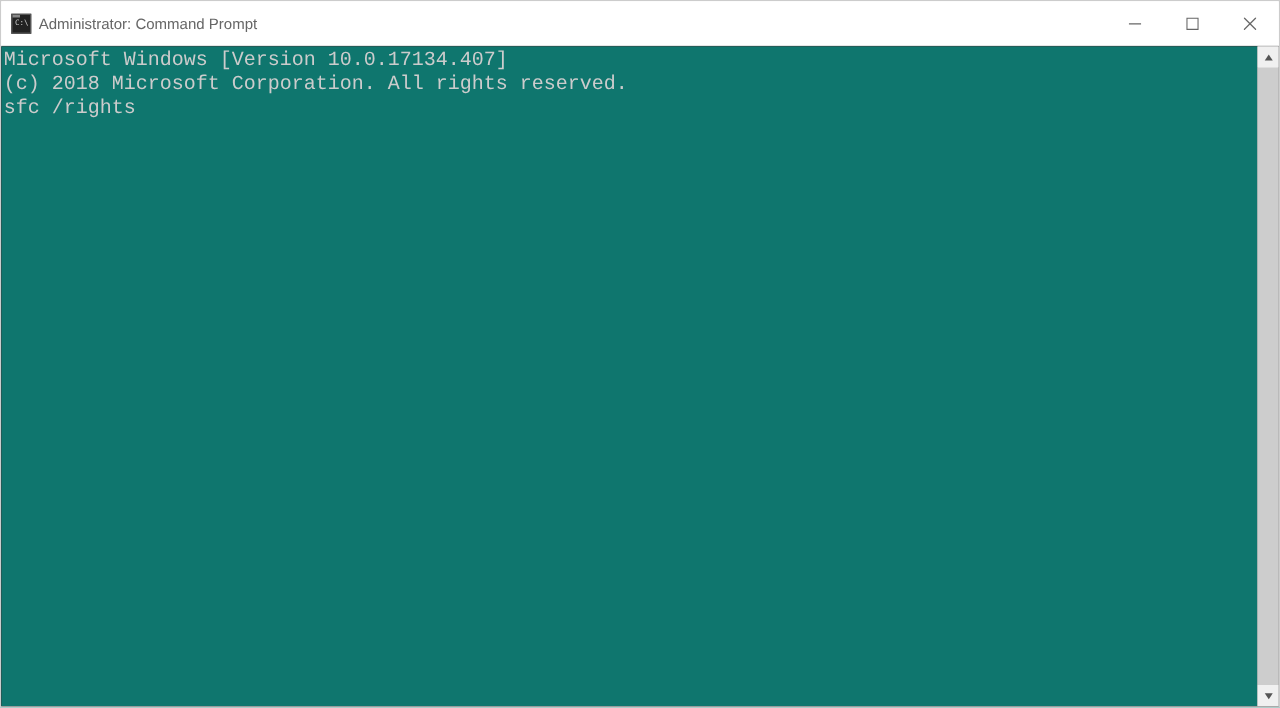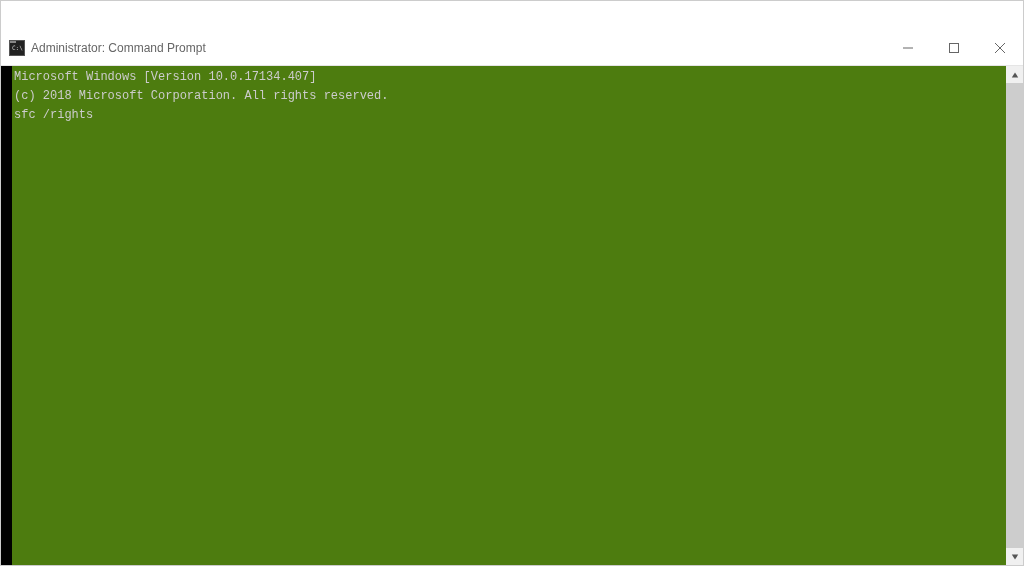--- a/index.html
+++ b/index.html
@@ -22,21 +22,20 @@
       border: 1px solid #ccc;
       background: #fff;
     }
     .titlebar {
       height: 36px;
       display: flex;
       align-items: center;
       background: #fff;
       border-bottom: 1px solid #e5e5e5;
       user-select: none;
-      margin-top: 29px;
     }
     .titlebar-icon {
       width: 16px;
       height: 16px;
       margin-left: 8px;
       margin-right: 6px;
       display: inline-flex;
       align-items: center;
       justify-content: center;
       background: #222;
@@ -89,29 +88,28 @@
       stroke-width: 1;
     }
     .content-area {
       flex: 1;
       display: flex;
       background: #000;
       overflow: hidden;
     }
     .terminal {
       flex: 1;
-      background: #4d7c0f;
+      background: #0f766e;
       color: #cccccc;
       font-family: Consolas, "Courier New", monospace;
-      font-size: 12px;
+      font-size: 16px;
       line-height: 19px;
       padding: 2px 0 0 2px;
       white-space: pre;
       overflow: hidden;
-      margin-left: 11px;
     }
     .terminal-line {
       display: block;
     }
     .cmd-line {
       display: flex;
     }
     .scrollbar {
       width: 17px;
       background: #f0f0f0;

